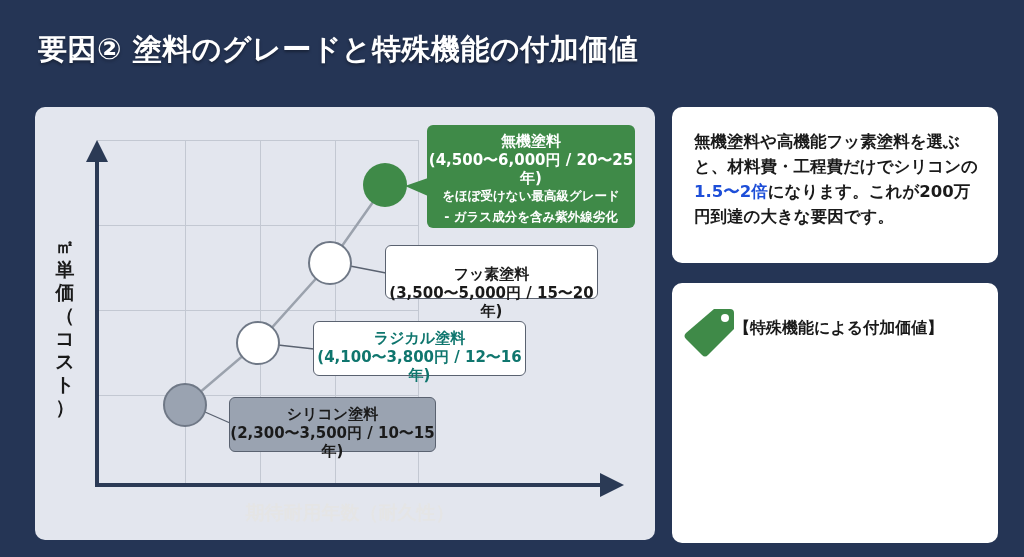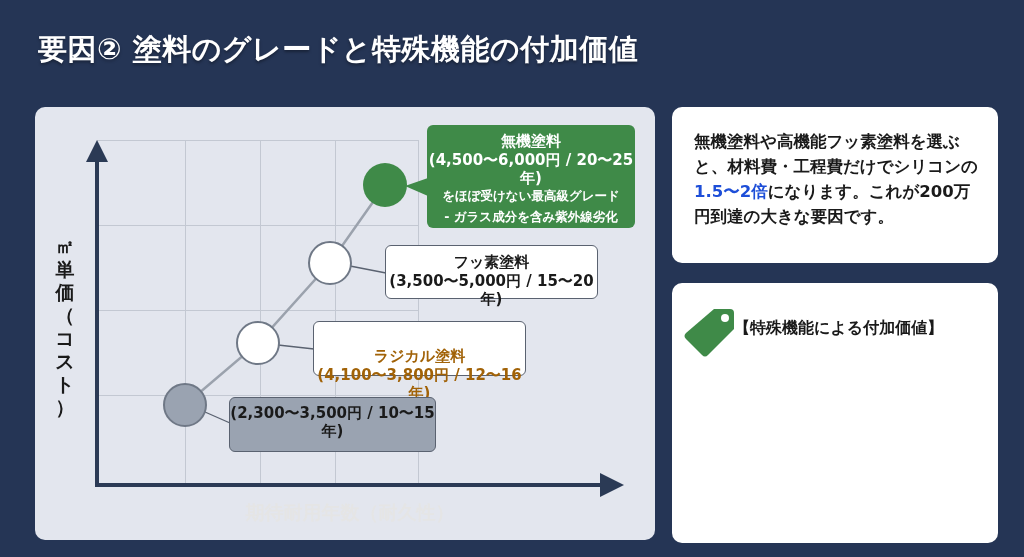--- a/index.html
+++ b/index.html
@@ -73,29 +73,30 @@
 <div class="pt" style="left:236px;top:321px;width:44px;height:44px;background:#ffffff;border:2px solid #6f7886;"></div>
 <div class="pt" style="left:308px;top:241px;width:44px;height:44px;background:#ffffff;border:2px solid #6f7886;"></div>
 <div class="pt" style="left:363px;top:163px;width:44px;height:44px;background:#3f8a48;"></div>
 
 <div class="box" style="left:427px;top:125px;width:208px;height:103px;background:#3f8a48;color:#ffffff;padding-top:6px;">
   <div class="name">無機塗料</div>
   <div class="range">(4,500〜6,000円 / 20〜25年)</div>
   <div class="desc">をほぼ受けない最高級グレード</div>
   <div class="desc" style="margin-top:4px;">- ガラス成分を含み紫外線劣化</div>
 </div>
-<div class="box" style="left:385px;top:245px;width:213px;height:54px;background:#ffffff;border:1.5px solid #5a6270;color:#1a1a1a;padding-top:6px;">
+<div class="box" style="left:385px;top:245px;width:213px;height:54px;background:#ffffff;border:1.5px solid #5a6270;color:#1a1a1a;padding-top:18px;">
   <div class="name">フッ素塗料</div>
   <div class="range">(3,500〜5,000円 / 15〜20年)</div>
 </div>
-<div class="box" style="left:313px;top:321px;width:213px;height:55px;background:#ffffff;border:1.5px solid #5a6270;color:#a16207;padding-top:24px;">
+<div class="box" style="left:313px;top:321px;width:213px;height:55px;background:#ffffff;border:1.5px solid #5a6270;color:#0f766e;padding-top:6px;">
   <div class="name">ラジカル塗料</div>
   <div class="range">(4,100〜3,800円 / 12〜16年)</div>
 </div>
 <div class="box" style="left:229px;top:397px;width:207px;height:55px;background:#9aa3b1;border:1.5px solid #5a6270;color:#1a1a1a;padding-top:6px;">
+  <div class="name">シリコン塗料</div>
   <div class="range">(2,300〜3,500円 / 10〜15年)</div>
 </div>
 
 <div class="card card-top">
   <span>無機塗料や高機能フッ素塗料を選ぶと、材料費・工程費だけでシリコンの</span><span class="hl">1.5〜2倍</span><span>になります。これが200万円到達の大きな要因です。</span>
 </div>
 
 <div class="card card-bottom">
   <svg class="tag" width="52" height="52" viewBox="0 0 52 52">
     <path d="M30 4 L46 4 Q50 4 50 8 L50 24 L24 50 Q21 53 18 50 L2 34 Q-1 31 2 28 Z" fill="#3f8a48"></path>

